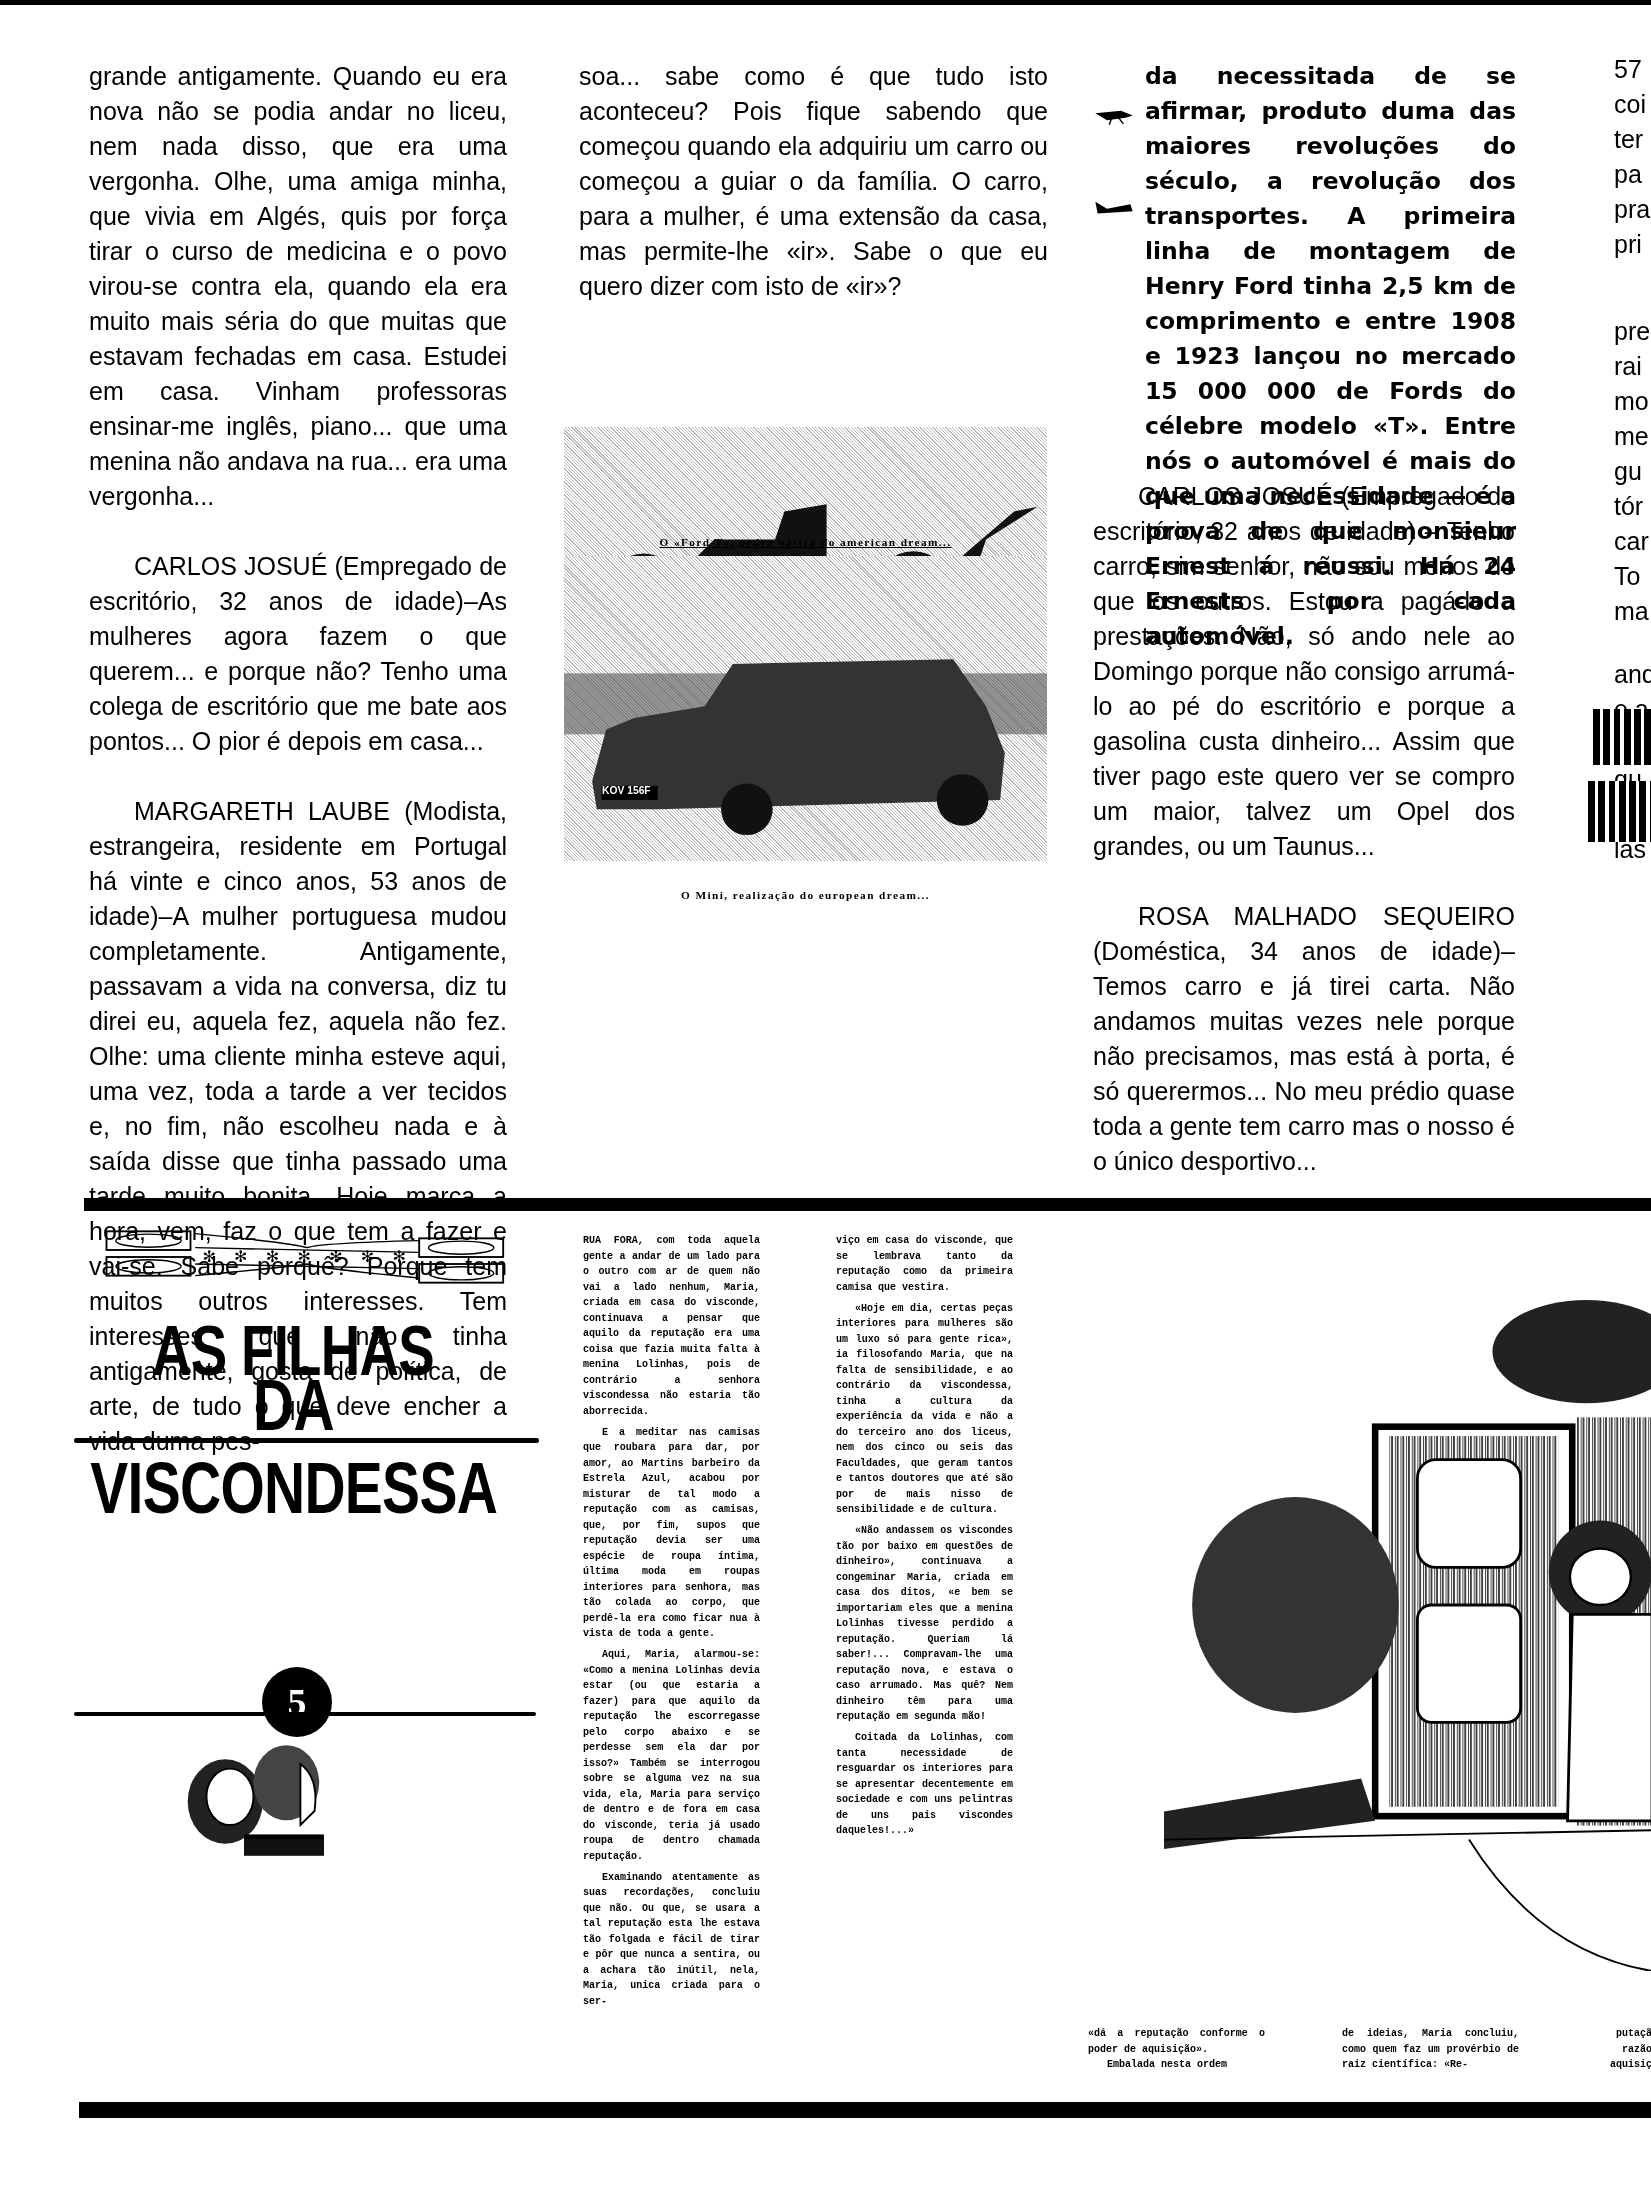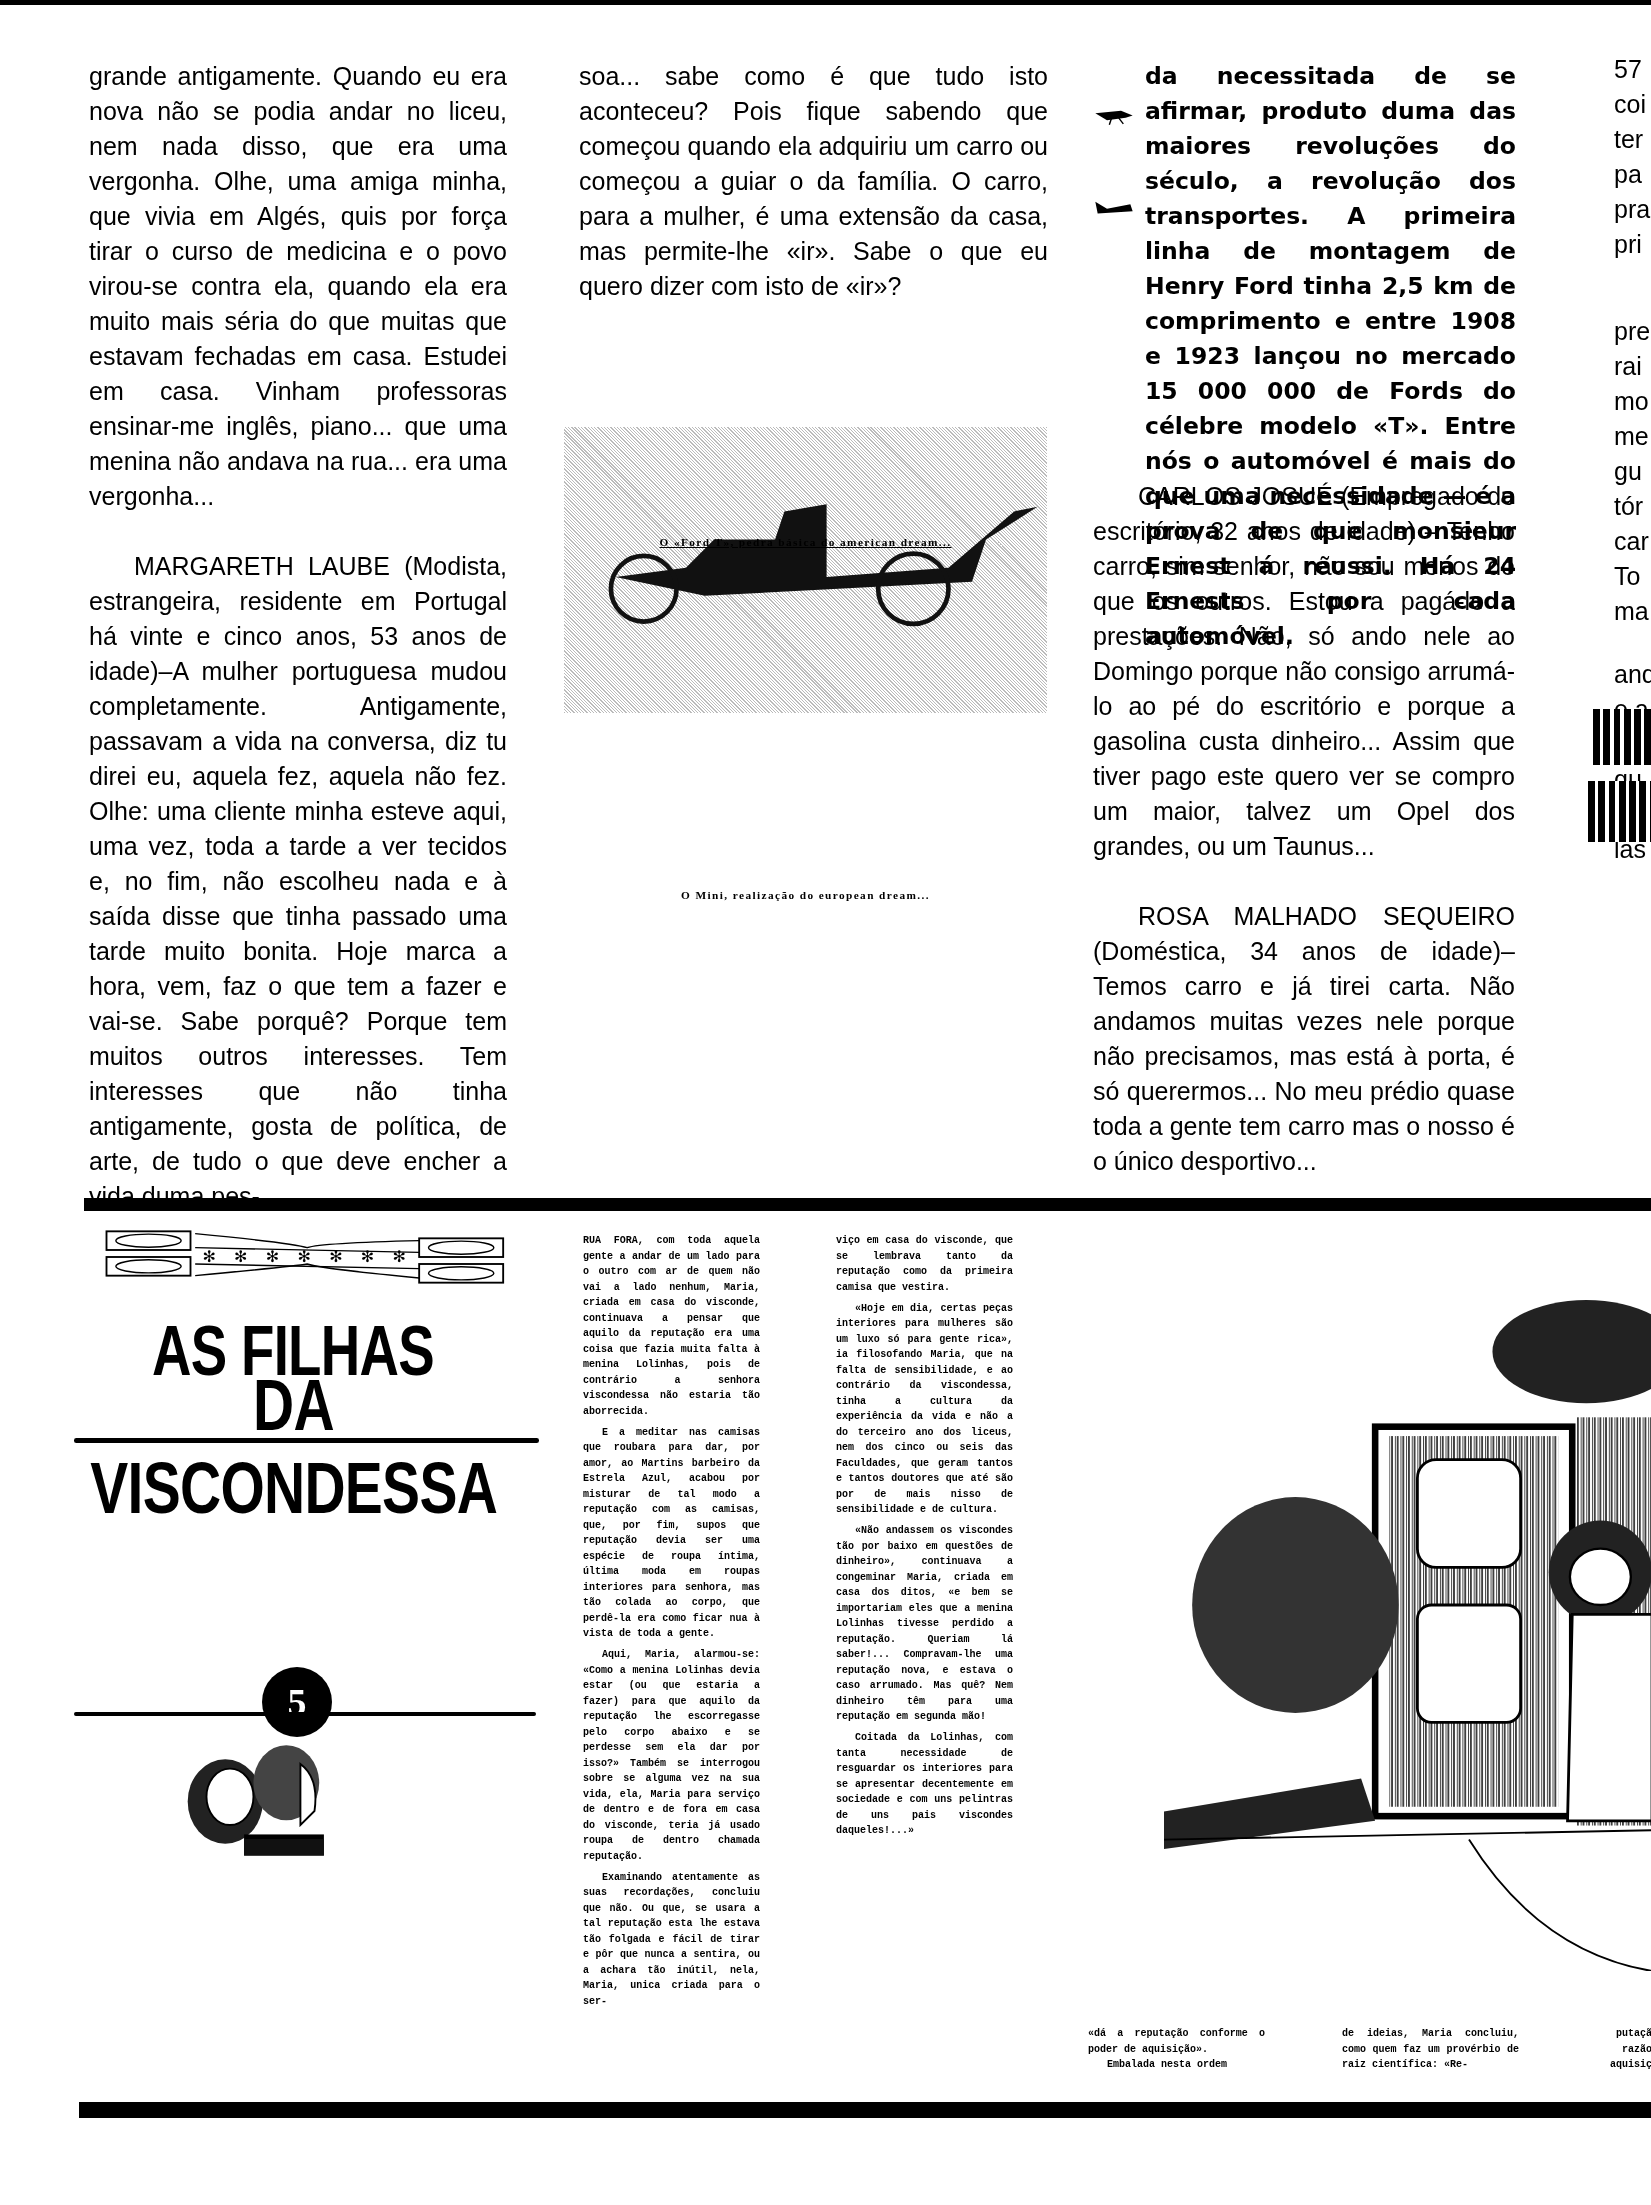--- a/index.html
+++ b/index.html
@@ -26,37 +26,48 @@
   .cut-col { position: absolute; font-family: "Liberation Sans", sans-serif; font-size: 25px; line-height: 35px; white-space: nowrap; overflow: hidden; }
 </style>
 </head>
 <body>
 
 <div class="page">
   <div class="top-rule"></div>
 
   <div class="col upper" style="left:89px; top:59px; width:418px;">
     <p>grande antigamente. Quando eu era nova não se podia andar no liceu, nem nada disso, que era uma vergonha. Olhe, uma amiga minha, que vivia em Algés, quis por força tirar o curso de medicina e o povo virou-se contra ela, quando ela era muito mais séria do que muitas que estavam fechadas em casa. Estudei em casa. Vinham professoras ensinar-me inglês, piano... que uma menina não andava na rua... era uma vergonha...</p>
+    <p class="indent">CARLOS JOSUÉ (Empregado de escritório, 32 anos de idade)–As mulheres agora fazem o que querem... e porque não? Tenho uma colega de escritório que me bate aos pontos... O pior é depois em casa...</p>
     <p class="indent" style="margin:0;">MARGARETH LAUBE (Modista, estrangeira, residente em Portugal há vinte e cinco anos, 53 anos de idade)–A mulher portuguesa mudou completamente. Antigamente, passavam a vida na conversa, diz tu direi eu, aquela fez, aquela não fez. Olhe: uma cliente minha esteve aqui, uma vez, toda a tarde a ver tecidos e, no fim, não escolheu nada e à saída disse que tinha passado uma tarde muito bonita. Hoje marca a hora, vem, faz o que tem a fazer e vai-se. Sabe porquê? Porque tem muitos outros interesses. Tem interesses que não tinha antigamente, gosta de política, de arte, de tudo o que deve encher a vida duma pes-</p>
   </div>
 
   <div class="col upper" style="left:579px; top:59px; width:469px;">
     <p>soa... sabe como é que tudo isto aconteceu? Pois fique sabendo que começou quando ela adquiriu um carro ou começou a guiar o da família. O carro, para a mulher, é uma extensão da casa, mas permite-lhe «ir». Sabe o que eu quero dizer com isto de «ir»?</p>
   </div>
 
   <div class="photo" style="left:564px; top:427px; width:483px; height:286px;">
     <svg viewBox="0 0 1030 610">
       <path d="M110 320 L260 300 L320 240 L450 240 L470 180 L560 165 L560 320 L820 300 L960 180 L1010 170 L900 240 L870 330 L300 360 Z" fill="#111"></path>
       <circle cx="170" cy="345" r="70" fill="none" stroke="#111" stroke-width="10"></circle>
       <circle cx="745" cy="345" r="75" fill="none" stroke="#111" stroke-width="10"></circle>
     </svg>
   </div>
   <div class="caption" style="position:absolute; left:564px; top:516px; width:483px; margin-top:0; top:536px;text-decoration:underline;">O «Ford T», pedra básica do american dream...</div>
 
   <div class="photo" style="left:564px; top:537px; width:483px; height:0;"></div>
+  <div class="photo" style="left:564px; top:556px; width:483px; height:305px;">
+    <svg viewBox="0 0 1030 650">
+      <rect x="0" y="250" width="1030" height="130" fill="#555" opacity="0.6"></rect>
+      <path d="M60 480 L90 370 L150 345 L300 320 L360 230 L830 220 L900 320 L940 420 L930 520 L200 540 L70 540 Z" fill="#333"></path>
+      <circle cx="390" cy="540" r="55" fill="#111"></circle>
+      <circle cx="850" cy="520" r="55" fill="#111"></circle>
+      <rect x="80" y="490" width="120" height="30" fill="#000"></rect>
+    </svg>
+    <span style="position:absolute; left:38px; top:229px; font-family:'Liberation Sans',sans-serif; font-size:10.3px; font-weight:bold; color:#fff;">KOV 156F</span>
+  </div>
   <div class="caption" style="position:absolute; left:564px; top:889px; width:483px;">O Mini, realização do european dream...</div>
 
   <div class="bold-block" style="position:absolute; left:1145px; top:59px; width:371px;">da necessitada de se afirmar, produto duma das maiores revoluções do século, a revolução dos transportes. A primeira linha de montagem de Henry Ford tinha 2,5 km de comprimento e entre 1908 e 1923 lançou no mercado 15 000 000 de Fords do célebre modelo «T». Entre nós o automóvel é mais do que uma necessidade — é a prova de que monsieur Ernest á reussi. Há 24 Ernests por cada automóvel.</div>
   <svg style="position:absolute; left:1093px; top:106px; width:42px; height:19px;" viewBox="0 0 90 40">
       <path d="M5 15 L60 10 L85 20 L70 25 L30 30 Z" fill="#000"></path>
       <path d="M40 25 L35 40 M55 25 L65 38" stroke="#000" stroke-width="3"></path>
     </svg>
   <svg style="position:absolute; left:1093px; top:197px; width:42px; height:19px;" viewBox="0 0 90 40">
       <path d="M5 10 L30 25 L80 15 L85 30 L10 35 Z" fill="#000"></path>
     </svg>

